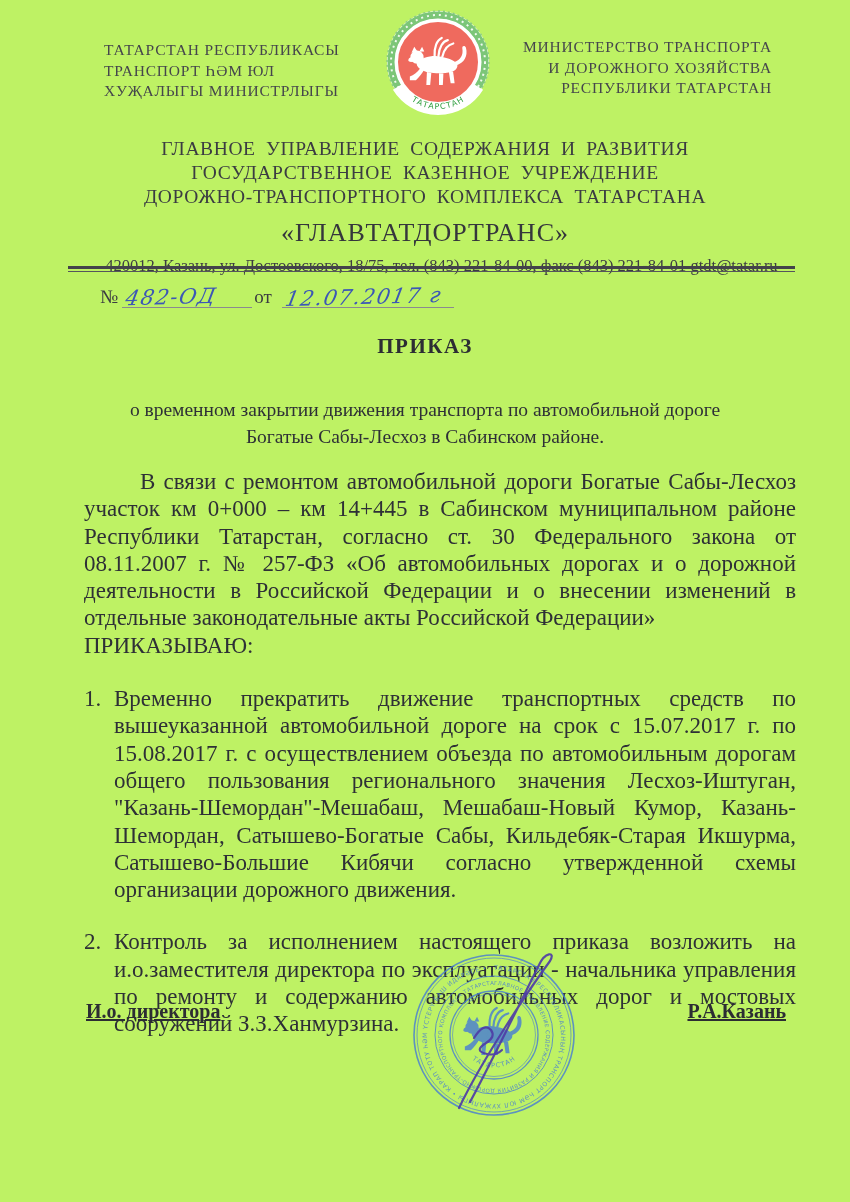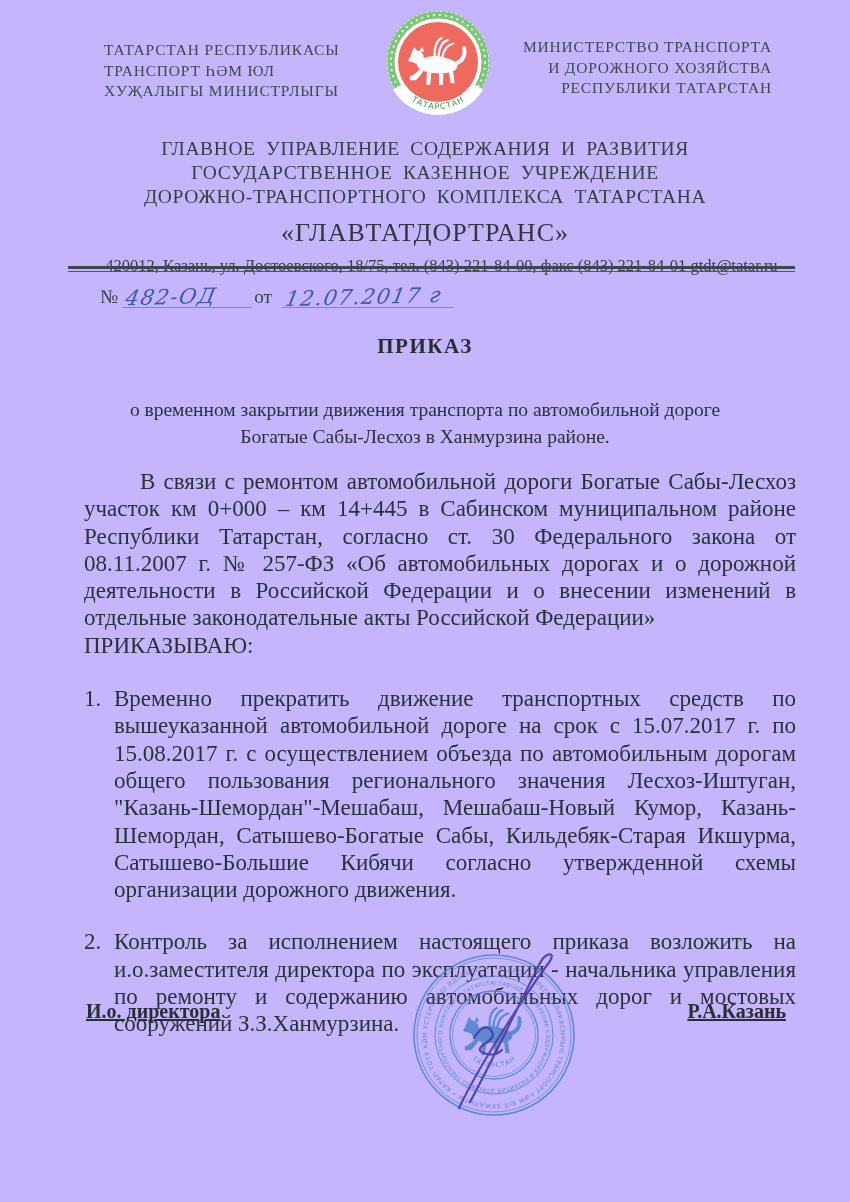--- a/index.html
+++ b/index.html
@@ -1,21 +1,21 @@
 <!DOCTYPE html>
 <html><head>
 <meta charset="utf-8">
 <style>
   * { margin:0; padding:0; box-sizing:border-box; }
   html,body { background:#e8e8e8; }
   .page {
     position:relative;
     width:850px; height:1202px;
     margin:0 auto;
-    background:#c4b5fd;
+    background:#bef264;
     font-family:"Liberation Serif", serif;
     color:#2e3036;
     overflow:hidden;
   }
 
   
   .hdr-left {
     position:absolute; left:104px; top:40px;
     font-size:15.5px; line-height:20.5px;
     letter-spacing:0.8px; color:#45464c;
@@ -165,21 +165,21 @@
       <span class="hand">482-ОД</span>
     </span>
     <span class="ot">от</span>
     <span class="uline u2">
       <span class="hand">12.07.2017 г</span>
     </span>
   </div>
 
   <div class="title">ПРИКАЗ</div>
 
-  <div class="subject">о временном закрытии движения транспорта по автомобильной дороге Богатые Сабы-Лесхоз в Ханмурзина районе.</div>
+  <div class="subject">о временном закрытии движения транспорта по автомобильной дороге Богатые Сабы-Лесхоз в Сабинском районе.</div>
 
   <div class="bodytext">
     <div class="intro">В связи с ремонтом автомобильной дороги Богатые Сабы-Лесхоз участок км 0+000 – км 14+445 в Сабинском муниципальном районе Республики Татарстан, согласно ст. 30 Федерального закона от 08.11.2007 г. № 257-ФЗ «Об автомобильных дорогах и о дорожной деятельности в Российской Федерации и о внесении изменений в отдельные законодательные акты Российской Федерации»</div>
     <div class="decree">ПРИКАЗЫВАЮ:</div>
 
     <div class="list">
       <div class="item">
         <span class="num">1.</span>
         <span class="txt">Временно прекратить движение транспортных средств по вышеуказанной автомобильной дороге на срок с 15.07.2017 г. по 15.08.2017 г. с осуществлением объезда по автомобильным дорогам общего пользования регионального значения Лесхоз-Иштуган, "Казань-Шемордан"-Мешабаш, Мешабаш-Новый Кумор, Казань-Шемордан, Сатышево-Богатые Сабы, Кильдебяк-Старая Икшурма, Сатышево-Большие Кибячи согласно утвержденной схемы организации дорожного движения.</span>
       </div>

